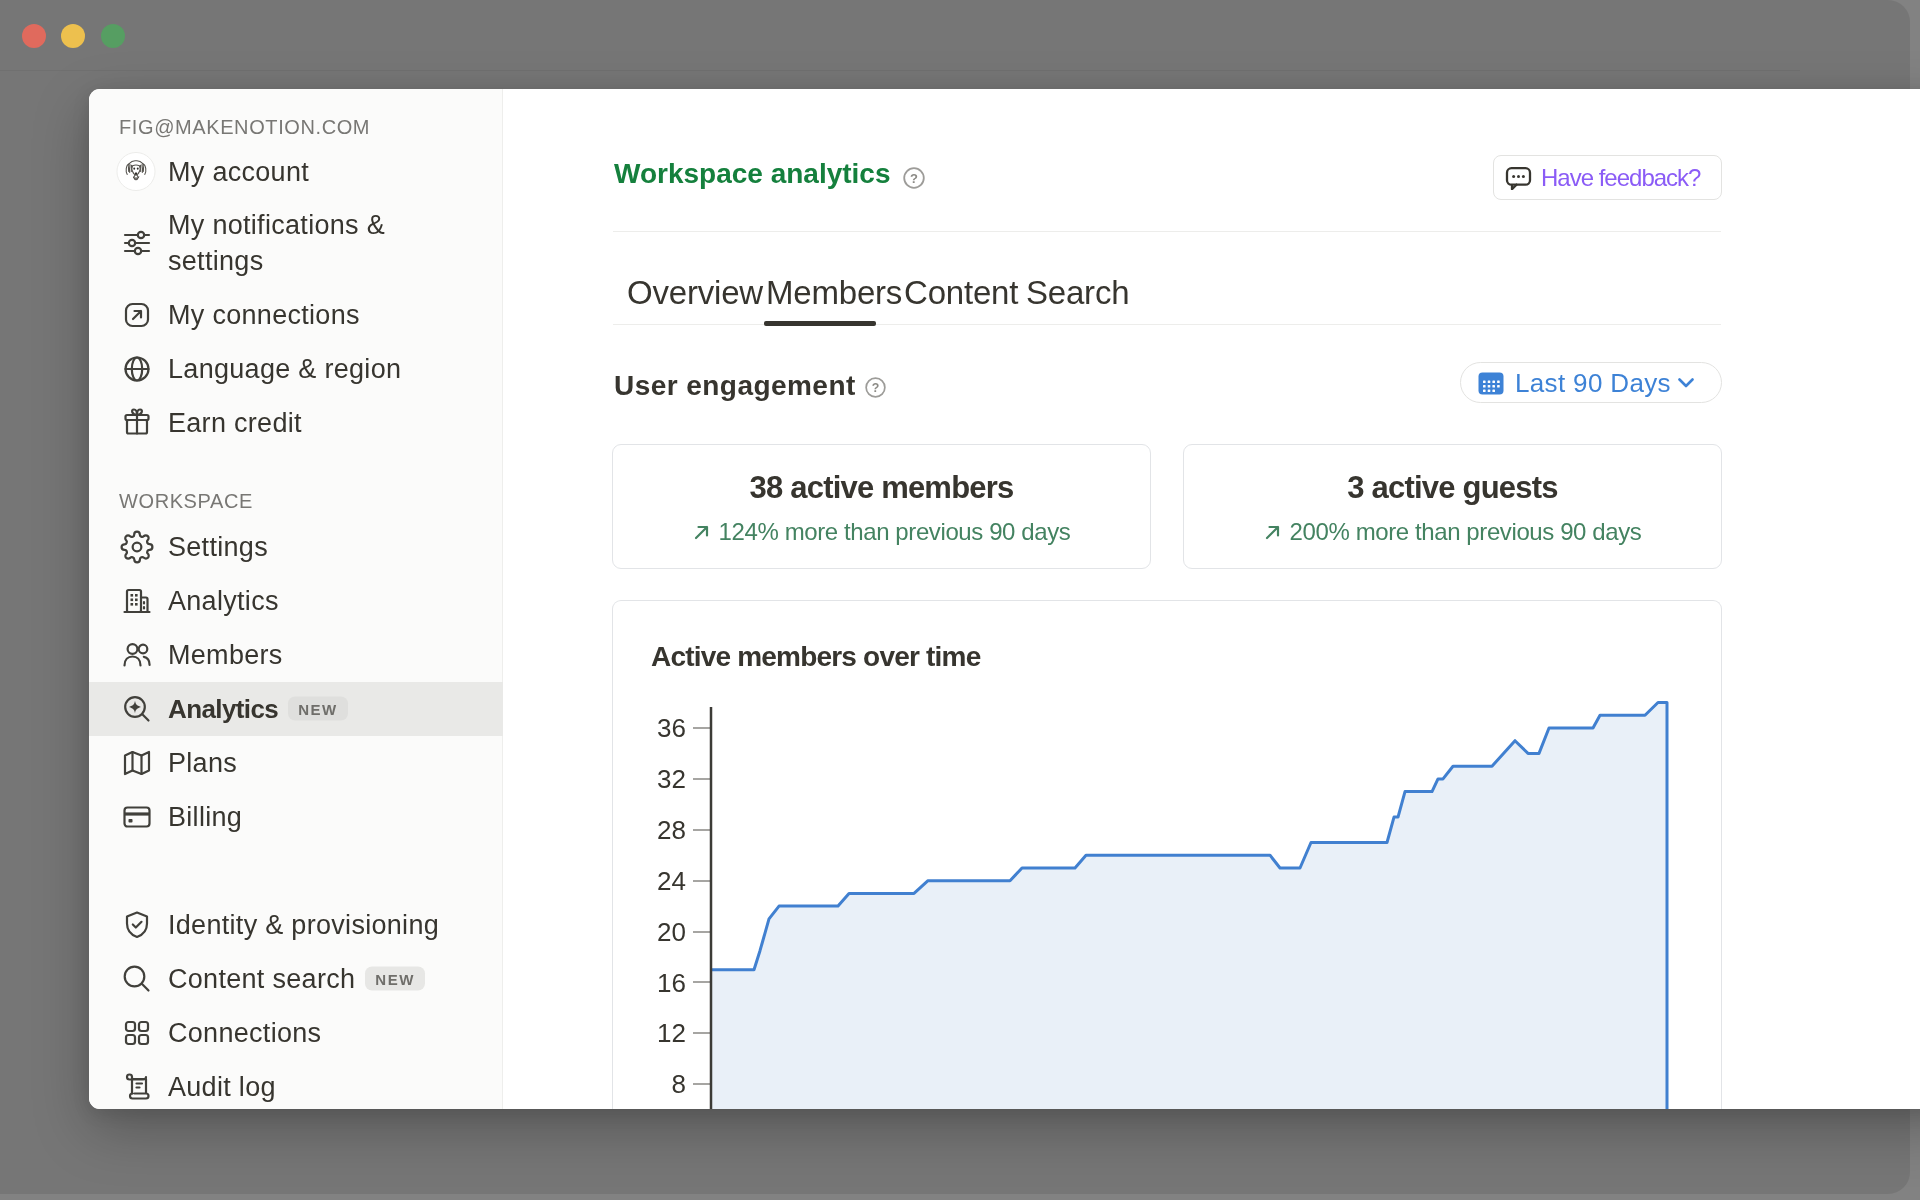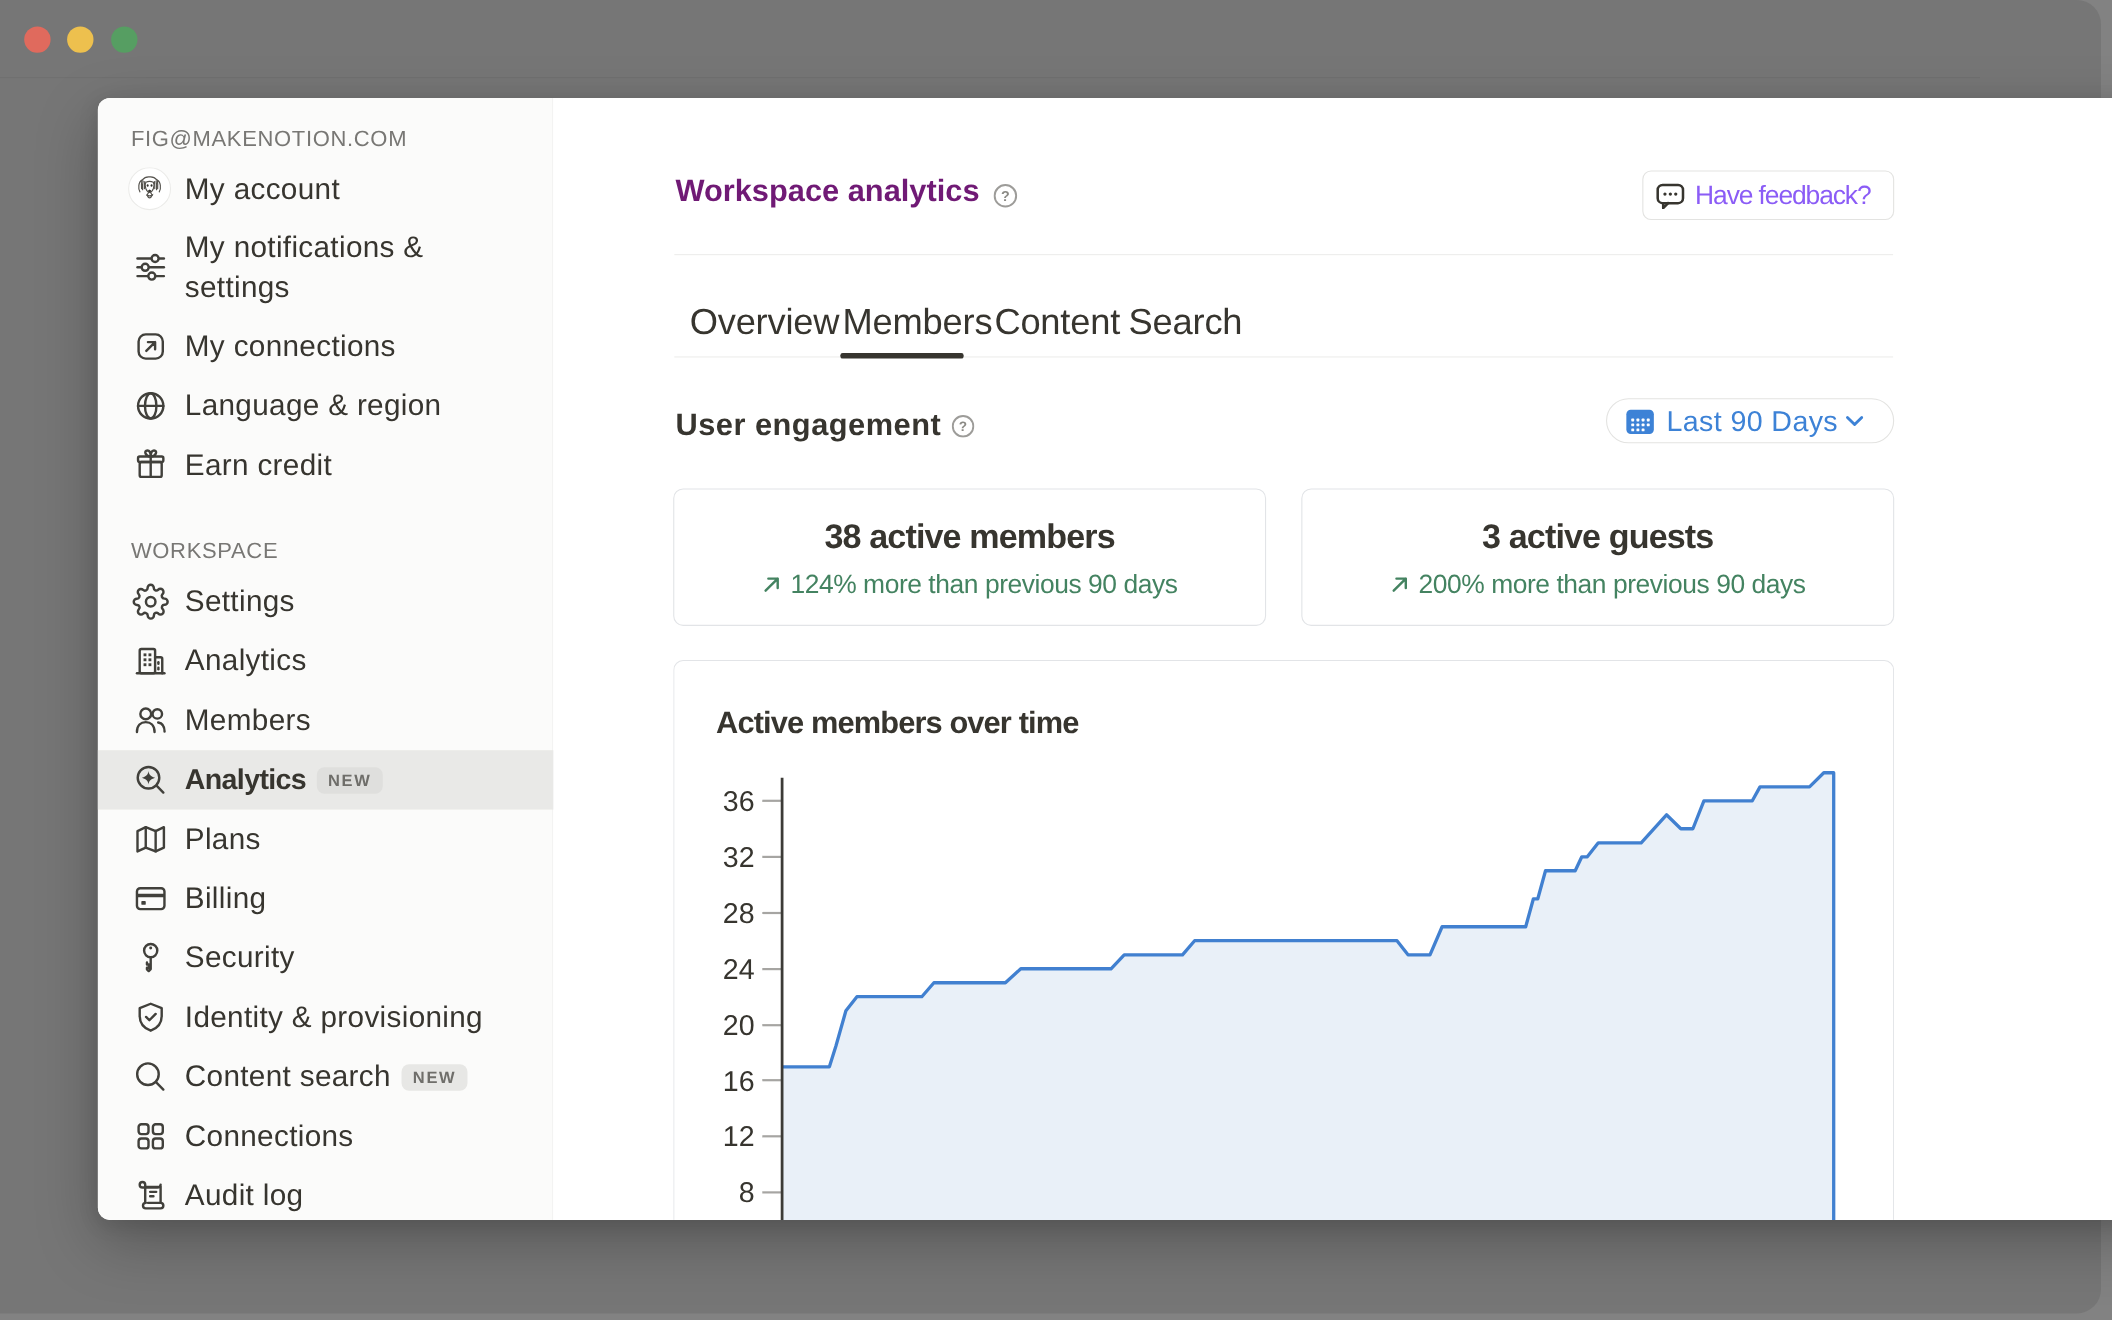--- a/index.html
+++ b/index.html
@@ -22,21 +22,21 @@
     font-size:27px; color:#37352f; white-space:nowrap; letter-spacing:0.3px; }
   .srow svg.ic { position:absolute; left:31px; top:50%; transform:translateY(-50%); }
   .srow svg.av { left:27px; }
   .shead { position:absolute; left:30px; font-size:20px; color:#787774; letter-spacing:0.6px; white-space:nowrap; }
   .sel { background:#e9e9e7; }
   .badge { display:inline-block; margin-left:10px; background:#dfdfdd; color:#6f6e6a;
     font-size:15px; font-weight:700; letter-spacing:1.5px; border-radius:7px;
     padding:4px 10px 3px; vertical-align:3px; }
   .badge2 { background:#e7e7e5; }
   .main { position:absolute; left:414px; top:0; width:1327px; height:1020px; }
-  .h1 { position:absolute; left:111px; top:69px; font-size:28px; font-weight:700; color:#701a75; letter-spacing:0px; }
+  .h1 { position:absolute; left:111px; top:69px; font-size:28px; font-weight:700; color:#15803d; letter-spacing:0px; }
   .qicon { position:absolute; }
   .fb { position:absolute; left:990px; top:66px; width:229px; height:45px; background:#fff;
     border:1px solid #e3e3e1; border-radius:8px; }
   .fb .t { position:absolute; left:47px; top:50%; transform:translateY(-50%); font-size:24px; font-weight:400; color:#8b5cf6; letter-spacing:-1.0px; white-space:nowrap;}
   .fb svg { position:absolute; left:11px; top:50%; transform:translateY(-50%); }
   .div1 { position:absolute; left:110px; top:142px; width:1108px; height:1px; background:#ededeb; }
   .tab { position:absolute; top:185px; font-size:33px; color:#37352f; white-space:nowrap; letter-spacing:-0.2px;}
   .tabline { position:absolute; left:110px; top:235px; width:1108px; height:1px; background:#ededeb; }
   .tabsel { position:absolute; left:261px; top:232px; width:112px; height:5px; background:#37352f; border-radius:2px;}
   .h2 { position:absolute; left:111px; top:281px; font-size:28px; font-weight:700; color:#37352f; letter-spacing:0.45px;}
@@ -175,28 +175,20 @@
         <div class="txt">Plans</div>
       </div>
     <div class="srow" style="top:701px; height:54px;padding-left:27px;">
         <svg class="ic" width="34" height="34" viewBox="0 0 34 34">
           <rect x="4.5" y="7.5" width="25" height="19" rx="3" stroke="#41403b" fill="none" stroke-width="2.2" stroke-linecap="round" stroke-linejoin="round"></rect>
 <line x1="4.5" y1="14" x2="29.5" y2="14" stroke="#41403b" stroke-width="3.2"></line>
 <rect x="8.5" y="19" width="4" height="3.6" rx="0.8" fill="#41403b"></rect>
         </svg>
         <div class="txt">Billing</div>
       </div>
-    <div class="srow" style="top:755px; height:54px;">
-        <svg class="ic" width="34" height="34" viewBox="0 0 34 34">
-          <circle cx="17" cy="10.2" r="6" stroke="#41403b" fill="none" stroke-width="2.2" stroke-linecap="round" stroke-linejoin="round"></circle>
-<circle cx="17" cy="7.9" r="1.35" fill="#41403b" stroke="none"></circle>
-<path d="M17 16.2 V27 L15.2 28.8 L13.6 27.2 V25.8 H15.4 V22.8 H13.6 V21" stroke="#41403b" fill="none" stroke-width="2.2" stroke-linecap="round" stroke-linejoin="round"></path>
-        </svg>
-        <div class="txt">Security</div>
-      </div>
     <div class="srow" style="top:809px; height:54px;">
         <svg class="ic" width="34" height="34" viewBox="0 0 34 34">
           <path d="M17 4.5 L27 8.5 V15.5 C27 22.5 22.5 27 17 29 C11.5 27 7 22.5 7 15.5 V8.5 Z" stroke="#41403b" fill="none" stroke-width="2.2" stroke-linecap="round" stroke-linejoin="round"></path>
 <path d="M12.8 16.5 L15.8 19.5 L21.5 13.8" stroke="#41403b" fill="none" stroke-width="2.2" stroke-linecap="round" stroke-linejoin="round"></path>
         </svg>
         <div class="txt">Identity &amp; provisioning</div>
       </div>
     <div class="srow" style="top:863px; height:54px;">
         <svg class="ic" width="34" height="34" viewBox="0 0 34 34">
           <circle cx="14.5" cy="14.5" r="9.8" stroke="#41403b" fill="none" stroke-width="2.2" stroke-linecap="round" stroke-linejoin="round"></circle>

